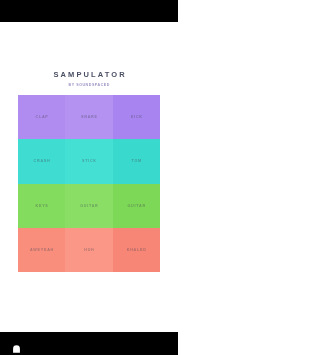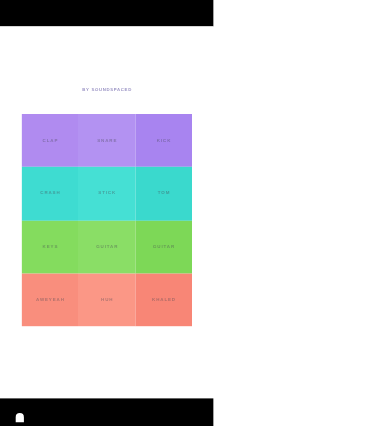--- a/index.html
+++ b/index.html
@@ -106,20 +106,21 @@
   }
 </style>
 </head>
 <body style="background-color: rgb(255, 255, 255);">
 
 <div class="status-bar" style="background-color: rgb(0, 0, 0);"></div>
 
 <div class="app-body">
 
   <div class="title-block">
+    <div class="app-title" style="color: rgb(74, 79, 99);">SAMPULATOR</div>
     <div class="app-subtitle" style="color: rgb(154, 147, 196);">BY SOUNDSPACED</div>
   </div>
 
   <div class="pad-grid">
     <div class="pad" style="background-color: rgb(176, 139, 240);">
       <span class="pad-label">CLAP</span>
     </div>
     <div class="pad" style="background-color: rgb(179, 146, 242);">
       <span class="pad-label">SNARE</span>
     </div>

